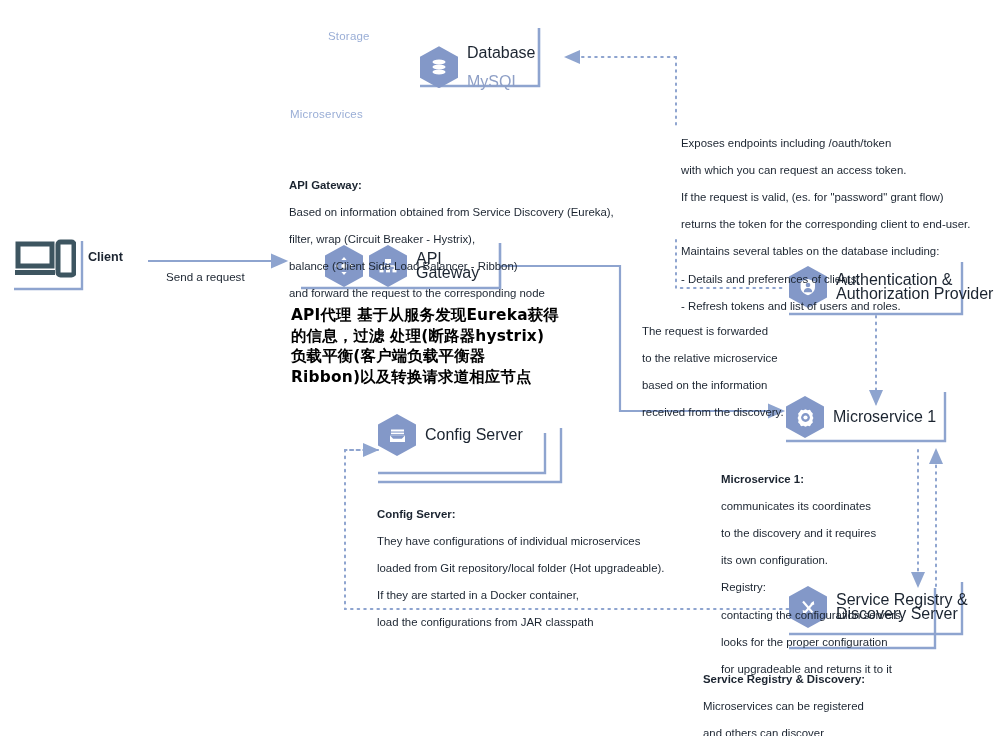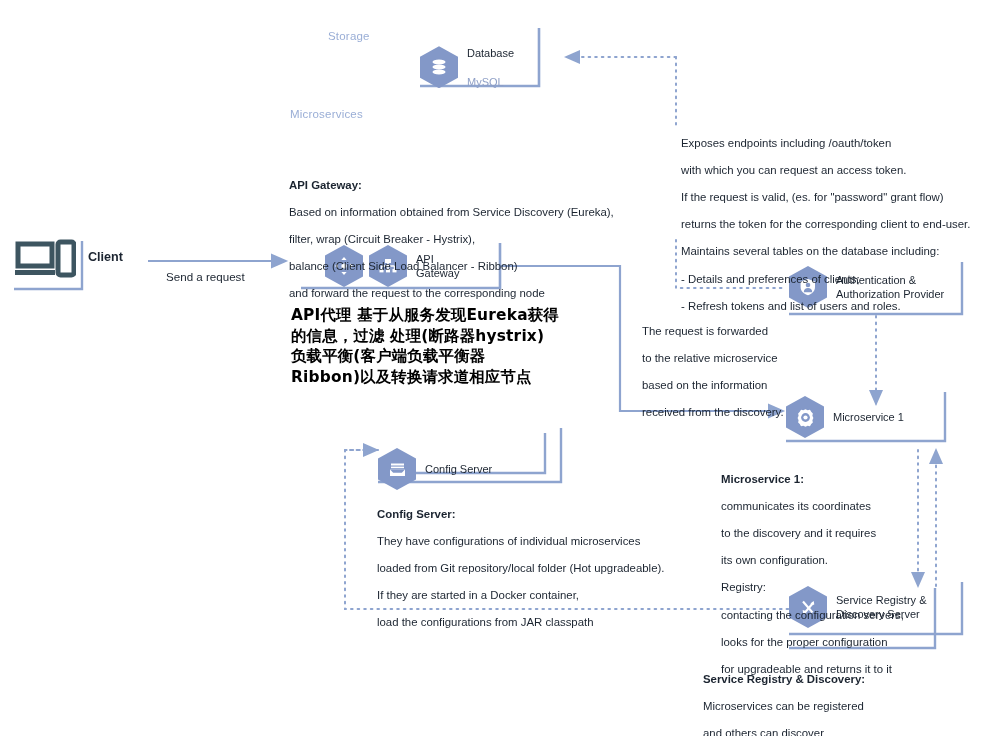--- a/index.html
+++ b/index.html
@@ -28,21 +28,21 @@
   .hex {
     width: 38px; height: 42px;
     background: #8398c8;
     -webkit-clip-path: polygon(50% 0%, 100% 25%, 100% 75%, 50% 100%, 0% 75%, 0% 25%);
     clip-path: polygon(50% 0%, 100% 25%, 100% 75%, 50% 100%, 0% 75%, 0% 25%);
     display: flex; align-items: center; justify-content: center;
     flex: none;
   }
   .hex svg { display: block; }
   .node-label {
-    font-size: 11px;
+    font-size: 16px;
     line-height: 14.5px;
     color: #1b2430;
     white-space: pre-line;
   }
   .node-label .sub { color: #8e9fc6; }
 
   
   .txt {
     font-size: 11.4px;
     line-height: 13.6px;
@@ -203,21 +203,21 @@
         <path d="M5,4.5 L14.5,15.5" stroke="#fff" stroke-width="2.1" fill="none"></path>
         <path d="M15.5,5.5 L6.5,16" stroke="#fff" stroke-width="2.1" fill="none"></path>
         <path d="M15.8,4 l0.4,4 l-3.8,-1.4 z" fill="#fff"></path>
         <path d="M5.2,17 l-0.5,-4 l3.9,1.3 z" fill="#fff"></path>
       </svg>
     </div>
     <div class="node-label">Service Registry &amp;
 Discovery Server</div>
   </div>
 
-  <div class="abs node" style="left:378px; top:448px;">
+  <div class="abs node" style="left:378px; top:414px;">
     <div class="hex">
       <svg width="21" height="21" viewBox="0 0 21 21">
         <rect x="4" y="4.5" width="13" height="2" fill="#fff"></rect>
         <rect x="4" y="7.6" width="13" height="1.6" fill="#fff"></rect>
         <path d="M3,10.6 h15 v6.4 h-15 z" fill="#fff"></path>
         <path d="M3,10.6 h15 l-3.2,3.2 h-8.6 z" fill="#8398c8"></path>
       </svg>
     </div>
     <div class="node-label">Config Server</div>
   </div>

